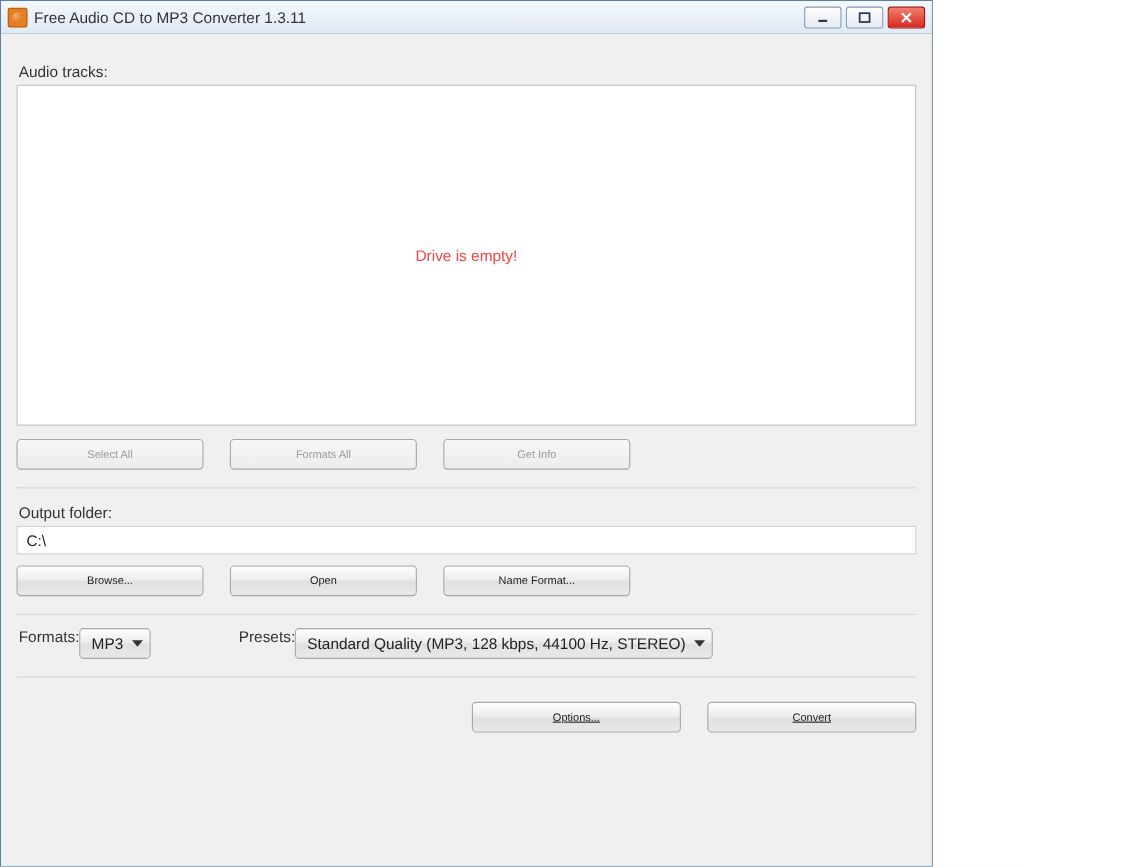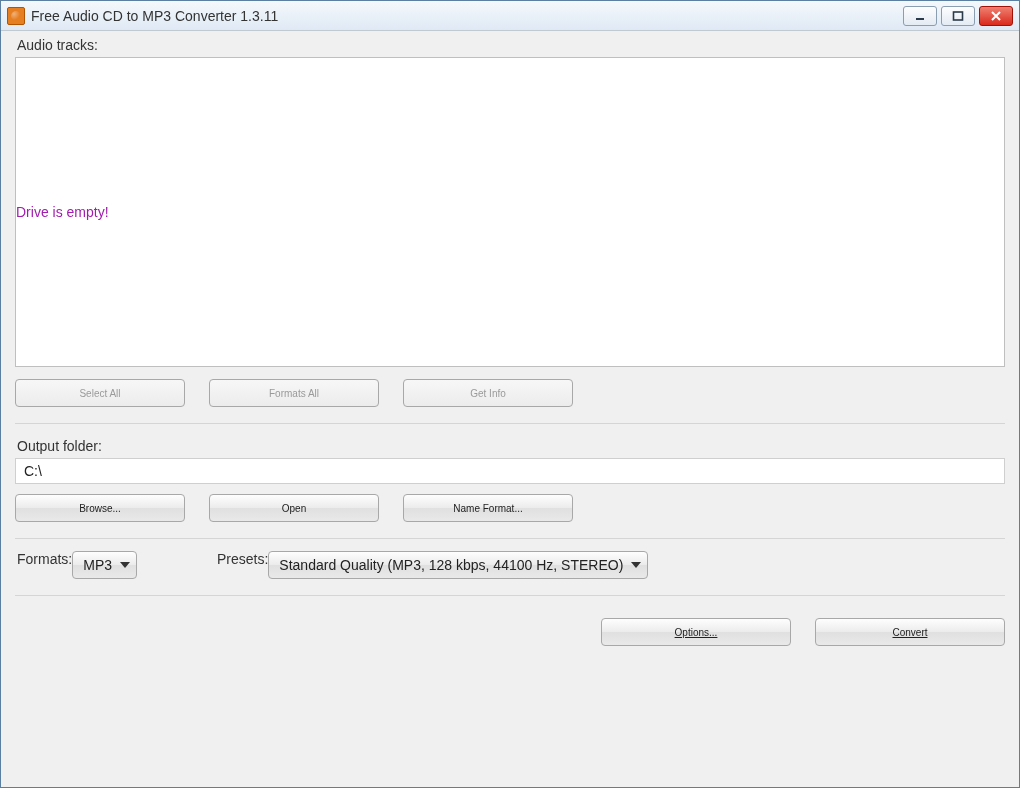--- a/index.html
+++ b/index.html
@@ -6,21 +6,21 @@
   body {
     margin: 0;
     font-family: "Segoe UI", Tahoma, sans-serif;
     font-size: 13px;
     background: #fff;
     width: 1020px;
     height: 788px;
     overflow: hidden;
   }
   .window {
-    width: 1020px;
+    width: 848px;
     height: 788px;
     border: 1px solid #5a7fa0;
     background: linear-gradient(#e8eef6, #d6e2f0 6px, #e8eef6 28px, #f0f0f0 28px);
     display: flex;
     flex-direction: column;
   }
   .titlebar {
     height: 30px;
     display: flex;
     align-items: center;
@@ -61,38 +61,39 @@
   .win-btn.close {
     background: linear-gradient(#f08070, #d9291c);
     border-color: #a01208;
     color: #fff;
   }
   .win-btn svg { width: 12px; height: 10px; }
 
   .client {
     flex: 1;
     background: #f0f0f0;
-    padding: 0 14px 14px 14px;
+    padding: 20px 14px 14px 14px;
     display: flex;
     flex-direction: column;
   }
 
   .section-label {
     color: #333;
     margin: 6px 0 4px 2px;
     font-size: 14px;
   }
 
   .tracks-panel {
     border: 1px solid #bfbfbf;
     background: #fff;
     height: 310px;
     display: flex;
     align-items: center;
-    color: #a21caf;
+    justify-content: center;
+    color: #ef4444;
     font-size: 14px;
   }
 
   .btn-row {
     display: flex;
     gap: 24px;
     margin-top: 12px;
   }
   .btn {
     height: 28px;

